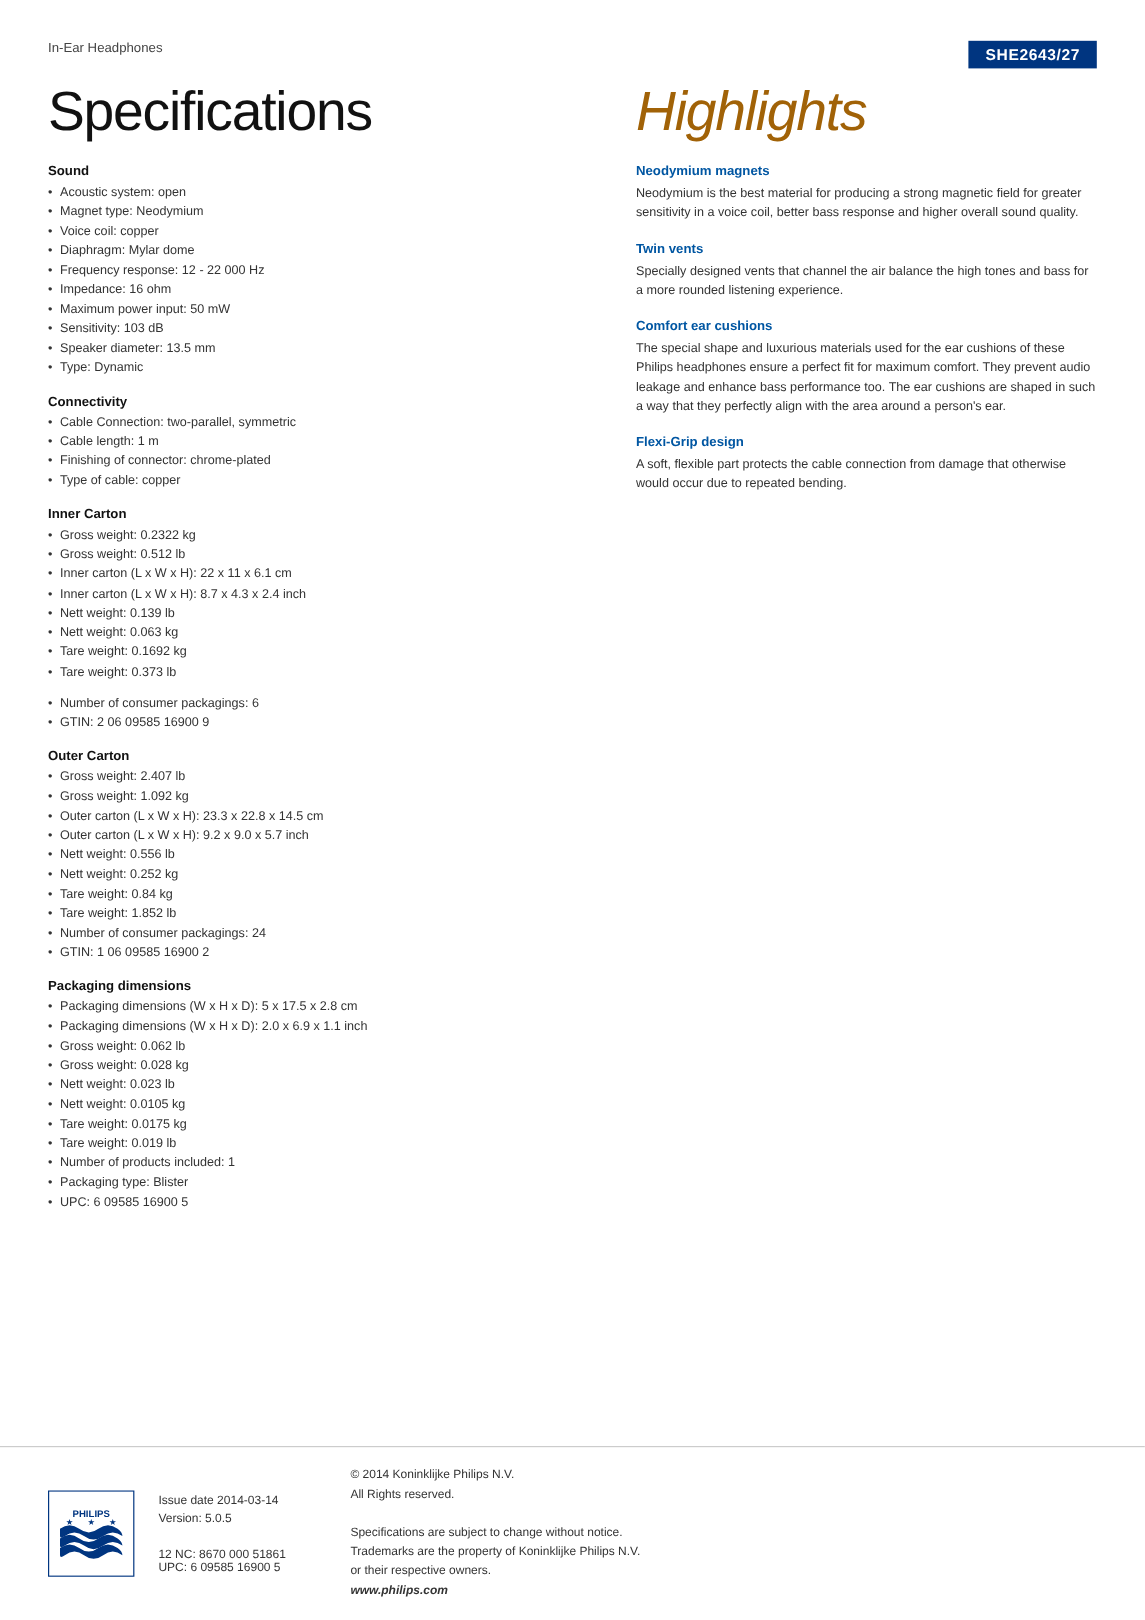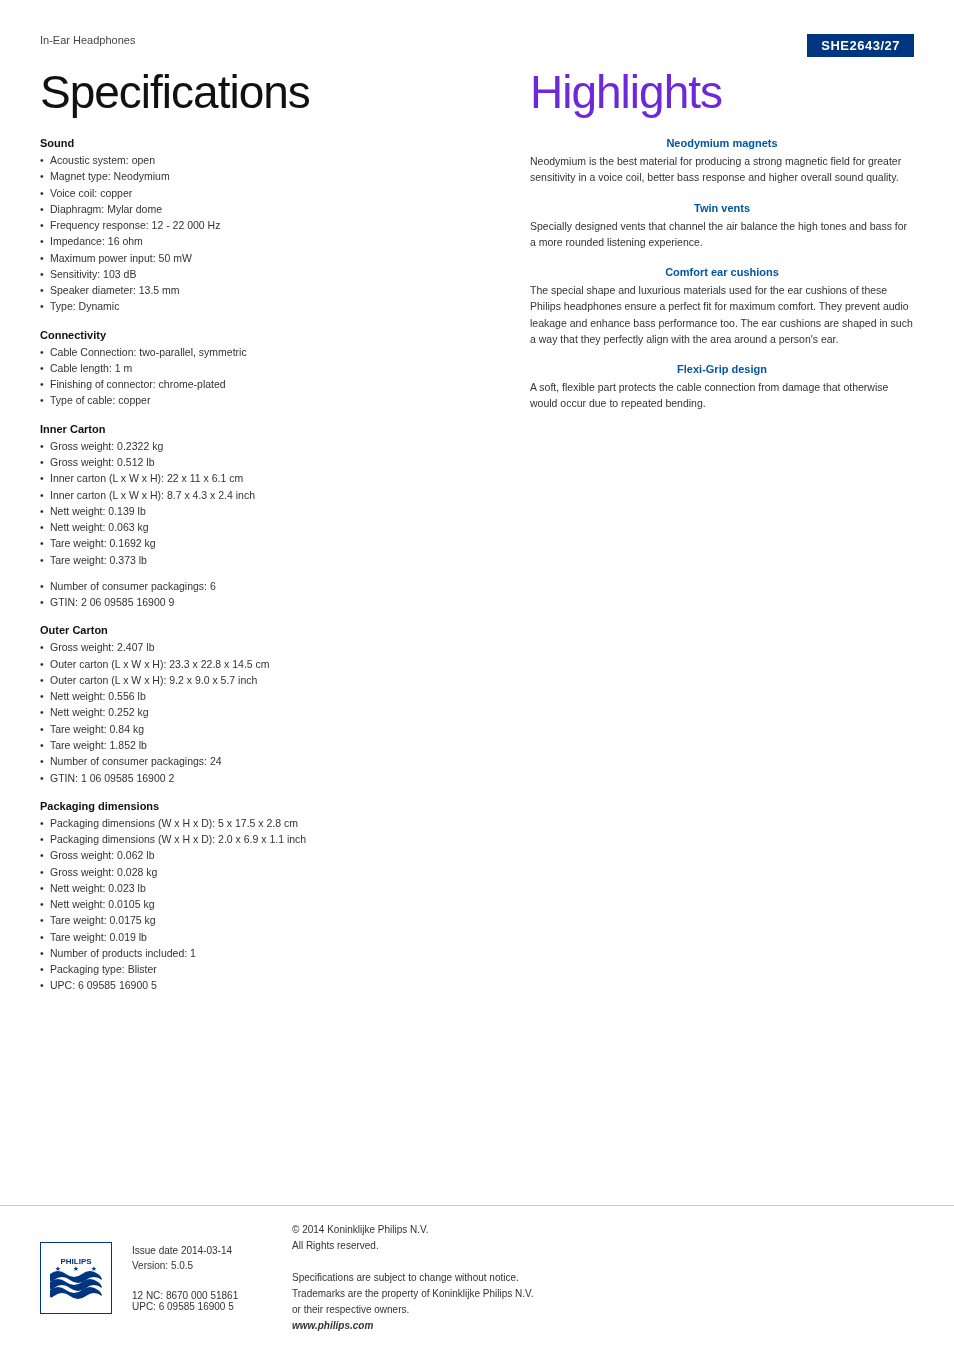--- a/index.html
+++ b/index.html
@@ -61,24 +61,25 @@
       font-size: 46px;
       font-weight: 300;
       color: #111;
       margin: 8px 0 18px 0;
       letter-spacing: -1px;
     }
 
     .highlights-title {
       font-size: 46px;
       font-weight: 300;
-      color: #6d28d9;
+      color: #a16207;
       margin: 8px 0 18px 0;
       letter-spacing: -1px;
       padding-top: 0;
+      font-style: italic;
     }
 
     
     .section-header {
       font-size: 11px;
       font-weight: bold;
       color: #111;
       margin-top: 14px;
       margin-bottom: 3px;
     }
@@ -103,21 +104,20 @@
 
     
     .highlight-section {
       margin-bottom: 16px;
     }
     .highlight-section-title {
       font-size: 11px;
       font-weight: bold;
       color: #0056a2;
       margin-bottom: 4px;
-      text-align: center;
     }
     .highlight-section-text {
       font-size: 10.5px;
       color: #333;
       line-height: 1.55;
     }
 
     
     .footer {
       position: absolute;
@@ -206,20 +206,21 @@
       </ul>
 
       <ul class="spec-list" style="margin-top:10px;">
         <li>Number of consumer packagings: 6</li>
         <li>GTIN: 2 06 09585 16900 9</li>
       </ul>
 
       <div class="section-header">Outer Carton</div>
       <ul class="spec-list">
         <li>Gross weight: 2.407 lb</li>
+        <li>Gross weight: 1.092 kg</li>
         <li>Outer carton (L x W x H): 23.3 x 22.8 x 14.5 cm</li>
         <li>Outer carton (L x W x H): 9.2 x 9.0 x 5.7 inch</li>
         <li>Nett weight: 0.556 lb</li>
         <li>Nett weight: 0.252 kg</li>
         <li>Tare weight: 0.84 kg</li>
         <li>Tare weight: 1.852 lb</li>
         <li>Number of consumer packagings: 24</li>
         <li>GTIN: 1 06 09585 16900 2</li>
       </ul>
 

